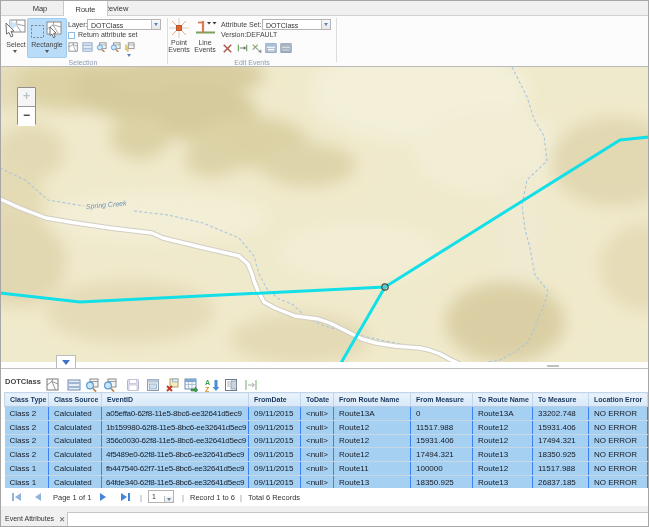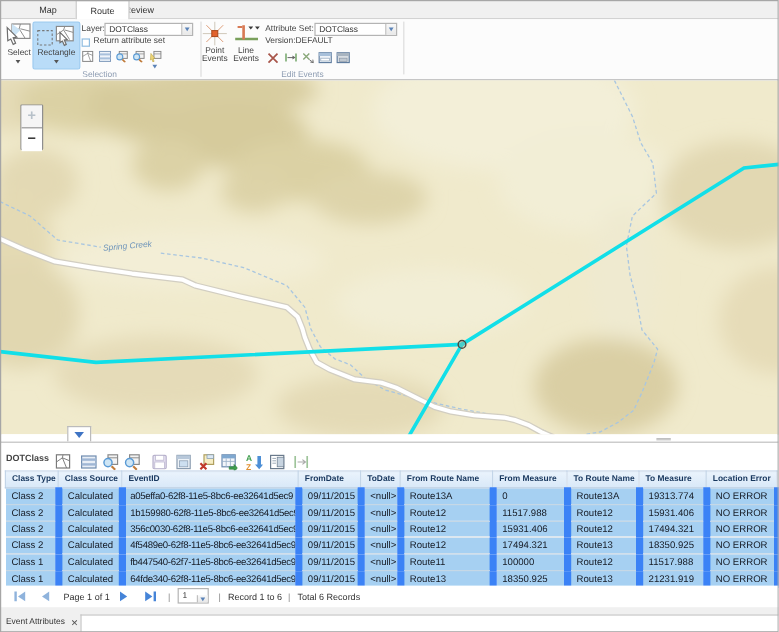--- a/index.html
+++ b/index.html
@@ -37,21 +37,21 @@
 #collapsebtn:after { content:""; position:absolute; left:5px; top:4px; border-left:4.5px solid transparent; border-right:4.5px solid transparent; border-top:5px solid #3f74c4; }
 #panel { left:0; top:368px; width:649px; height:159px; background:#fff; border-top:1px solid #c0c0c0; }
 #ptitle { position:absolute; left:5px; top:8px; font-size:7.5px; font-weight:bold; color:#444; }
 .picon { position:absolute; top:9px; width:14px; height:14px; }
 
 
 #grid { position:absolute; left:4px; top:23px; width:643px; }
 table { border-collapse:collapse; table-layout:fixed; width:643px; }
 th { height:14px; background:linear-gradient(#eaf3fc,#d8e8f8); font-size:7px; color:#17365d; text-align:left; padding:0 0 0 5px; border-right:1px solid #c3d5e8; border-top:1px solid #c3d5e8; border-bottom:1px solid #b9cde2; white-space:nowrap; overflow:hidden; }
 th:first-child { border-left:1px solid #c3d5e8; }
-td { height:13.8px; font-size:8px; color:#151a24; padding:0 0 0 5px; background:#a6d0f2; border-bottom:1px solid #c6d8e6; border-right:6px solid #3b82f6; white-space:nowrap; overflow:hidden; }
+td { height:13.8px; font-size:8px; color:#151a24; padding:0 0 0 5px; background:#a6d0f2; border-bottom:1px solid #c6d8e6; border-right:1px solid #3b82f6; white-space:nowrap; overflow:hidden; }
 tr.r1 td { background:#a6d0f2; }
 
 
 #pager { left:0; top:488px; width:649px; height:18px; background:#fff; font-size:7.5px; color:#333;text-decoration:underline; }
 #pager span { position:absolute; top:5px; }
 .parrow { position:absolute; top:4px; }
 
 
 #btabs { left:0; top:506px; width:649px; height:21px; background:#f0f0f0; }
 #btabs .white { position:absolute; left:67px; top:6px; width:582px; height:15px; background:#fff; border-top:1px solid #c6c6c6; border-left:1px solid #c6c6c6; }
@@ -338,21 +338,21 @@
         </tr>
         <tr class="r1">
               <td>Class 2</td>
               <td>Calculated</td>
               <td style="letter-spacing:-0.25px;padding-left:4px">a05effa0-62f8-11e5-8bc6-ee32641d5ec9</td>
               <td>09/11/2015</td>
               <td>&lt;null&gt;</td>
               <td>Route13A</td>
               <td>0</td>
               <td>Route13A</td>
-              <td>19313.774</td>
+              <td>33202.748</td>
               <td>NO ERROR</td>
             </tr>
         <tr>
               <td>Class 2</td>
               <td>Calculated</td>
               <td style="letter-spacing:-0.25px;padding-left:4px">1b159980-62f8-11e5-8bc6-ee32641d5ec9</td>
               <td>09/11/2015</td>
               <td>&lt;null&gt;</td>
               <td>Route12</td>
               <td>11517.988</td>
@@ -398,21 +398,21 @@
             </tr>
         <tr>
               <td>Class 1</td>
               <td>Calculated</td>
               <td style="letter-spacing:-0.25px;padding-left:4px">64fde340-62f8-11e5-8bc6-ee32641d5ec9</td>
               <td>09/11/2015</td>
               <td>&lt;null&gt;</td>
               <td>Route13</td>
               <td>18350.925</td>
               <td>Route13</td>
-              <td>21231.919</td>
+              <td>26837.185</td>
               <td>NO ERROR</td>
             </tr>
       </tbody>
         </table>
     </div>
   </div>
 
   <div id="pager" class="abs">
     <svg class="parrow" style="left:11px;" width="11" height="10" viewBox="0 0 11 10">
         <path d="M2 1 v8" stroke="#8fb3dc" stroke-width="2"></path>

